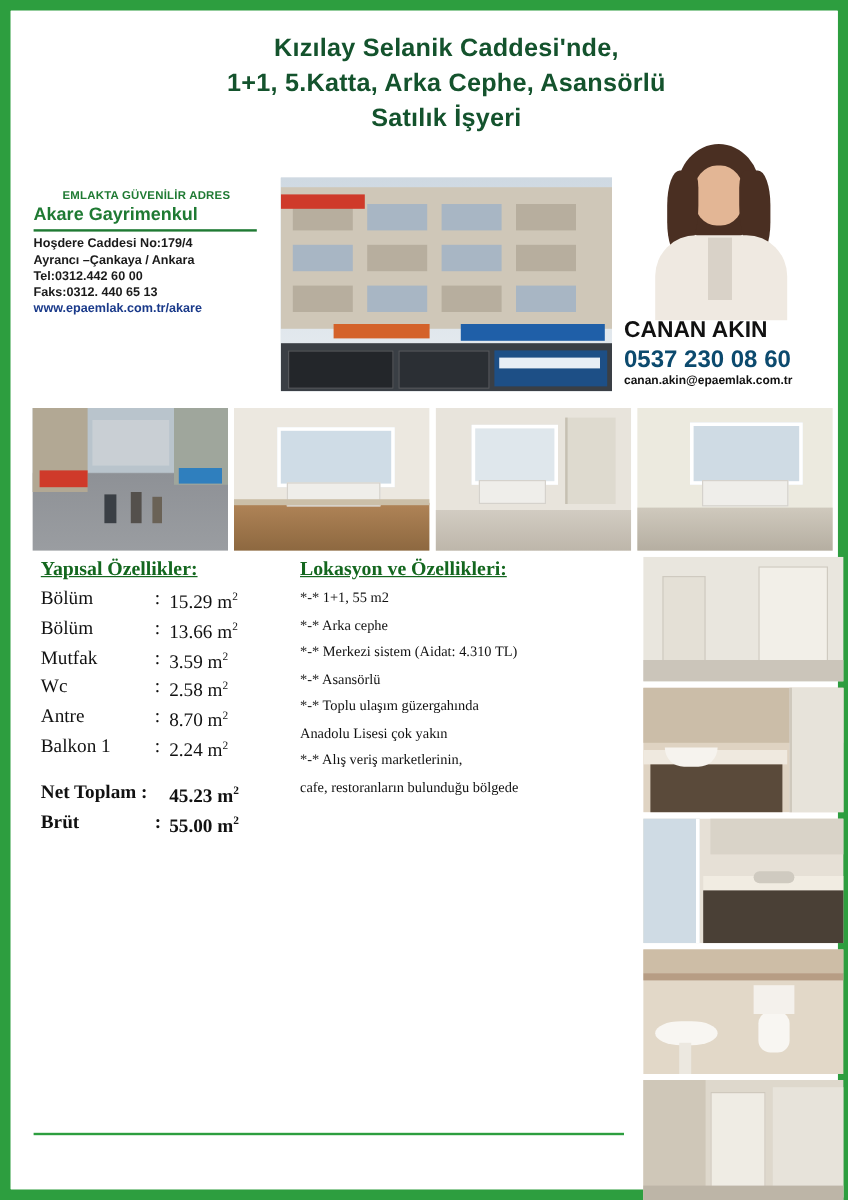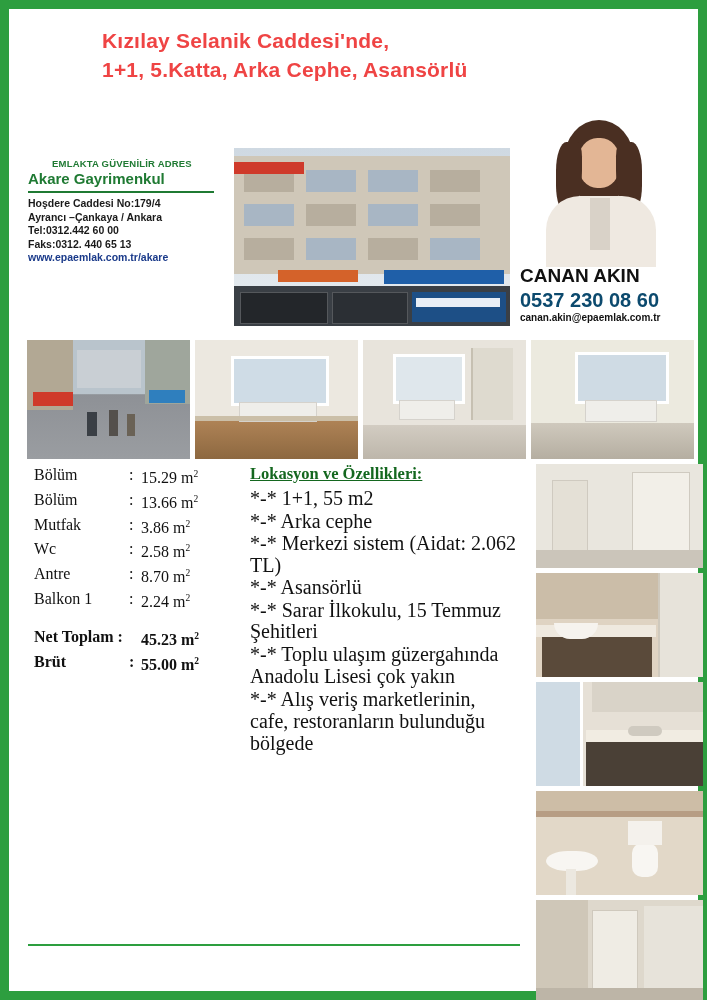--- a/index.html
+++ b/index.html
@@ -29,22 +29,22 @@
     border: 3px solid #ffffff;
     background: #ffffff;
   }
 
   
   .headline {
     position: absolute;
     top: 14px;
     left: 90px;
     width: 540px;
-    text-align: left;
-    color: #ef4444;
+    text-align: center;
+    color: #14532d;
     font-family: "Liberation Sans", sans-serif;
     font-weight: bold;
     font-size: 21px;
     line-height: 29px;
     letter-spacing: .2px;
   }
 
   
   .logo-block {
     position: absolute;
@@ -234,21 +234,21 @@
     line-height: 21.5px;
     color: #111;
   }
   .spec-row .k { width: 95px; }
   .spec-row .c { width: 12px; }
   .spec-row .v { flex: 1; }
   sup { font-size: 9.5px; vertical-align: super; }
   .totals { margin-top: 13px; }
   .totals .spec-row { font-weight: bold; }
   .feat {
-    font-size: 20px;
+    font-size: 12px;
     line-height: 21.5px;
     color: #111;
   }
   .feat div { margin-bottom: 1px; }
 
   
   .right-col {
     position: absolute;
     left: 524px;
     top: 452px;
@@ -298,20 +298,21 @@
 </style>
 </head>
 <body>
 
 <div class="page">
  <div class="inner">
 
   <div class="headline">
     <div>Kızılay Selanik Caddesi'nde,</div>
     <div>1+1, 5.Katta, Arka Cephe, Asansörlü</div>
+    <div>Satılık İşyeri</div>
   </div>
 
   <div class="logo-block">
     <div class="logo-sub1">EMLAKTA GÜVENİLİR ADRES</div>
     <div class="logo-sub2">Akare Gayrimenkul</div>
     <div class="logo-rule"></div>
     <div class="addr">
       <div>Hoşdere Caddesi No:179/4</div>
       <div>Ayrancı –Çankaya / Ankara</div>
       <div>Tel:0312.442 60 00</div>
@@ -393,35 +394,36 @@
       <div class="room">
         <div class="wall" style="background:#eceadf;"></div>
         <div class="floorg" style="height:36px;background:linear-gradient(#cfc9bd,#b5aea1);"></div>
         <div class="window" style="left:44px;top:12px;width:88px;height:46px;background:#cfdbe4;"></div>
         <div class="rad" style="left:54px;top:60px;width:70px;height:20px;"></div>
       </div>
     </div>
   </div>
 
   <div class="col-left">
+    <div class="sec-title">Yapısal Özellikler:</div>
     <div>
       <div class="spec-row">
         <span class="k">Bölüm</span>
         <span class="c">:</span>
         <span class="v"><span>15.29 m</span><sup>2</sup></span>
       </div>
       <div class="spec-row">
         <span class="k">Bölüm</span>
         <span class="c">:</span>
         <span class="v"><span>13.66 m</span><sup>2</sup></span>
       </div>
       <div class="spec-row">
         <span class="k">Mutfak</span>
         <span class="c">:</span>
-        <span class="v"><span>3.86 m</span><sup>2</sup></span>
+        <span class="v"><span>3.59 m</span><sup>2</sup></span>
       </div>
       <div class="spec-row">
         <span class="k">Wc</span>
         <span class="c">:</span>
         <span class="v"><span>2.58 m</span><sup>2</sup></span>
       </div>
       <div class="spec-row">
         <span class="k">Antre</span>
         <span class="c">:</span>
         <span class="v"><span>8.70 m</span><sup>2</sup></span>
@@ -443,23 +445,22 @@
         <span class="v"><span>55.00 m</span><sup>2</sup></span>
       </div>
     </div>
   </div>
 
   <div class="col-mid">
     <div class="sec-title">Lokasyon ve Özellikleri:</div>
     <div class="feat">
       <div>*-* 1+1, 55 m2</div>
       <div>*-* Arka cephe</div>
-      <div>*-* Merkezi sistem (Aidat: 2.062 TL)</div>
+      <div>*-* Merkezi sistem (Aidat: 4.310 TL)</div>
       <div>*-* Asansörlü</div>
-      <div>*-* Sarar İlkokulu, 15 Temmuz Şehitleri</div>
       <div>*-* Toplu ulaşım güzergahında</div>
       <div>Anadolu Lisesi çok yakın</div>
       <div>*-* Alış veriş marketlerinin,</div>
       <div>cafe, restoranların bulunduğu bölgede</div>
     </div>
   </div>
 
   <div class="right-col">
     <div class="ph">
       <div class="wall" style="background:#e9e6de;"></div>

